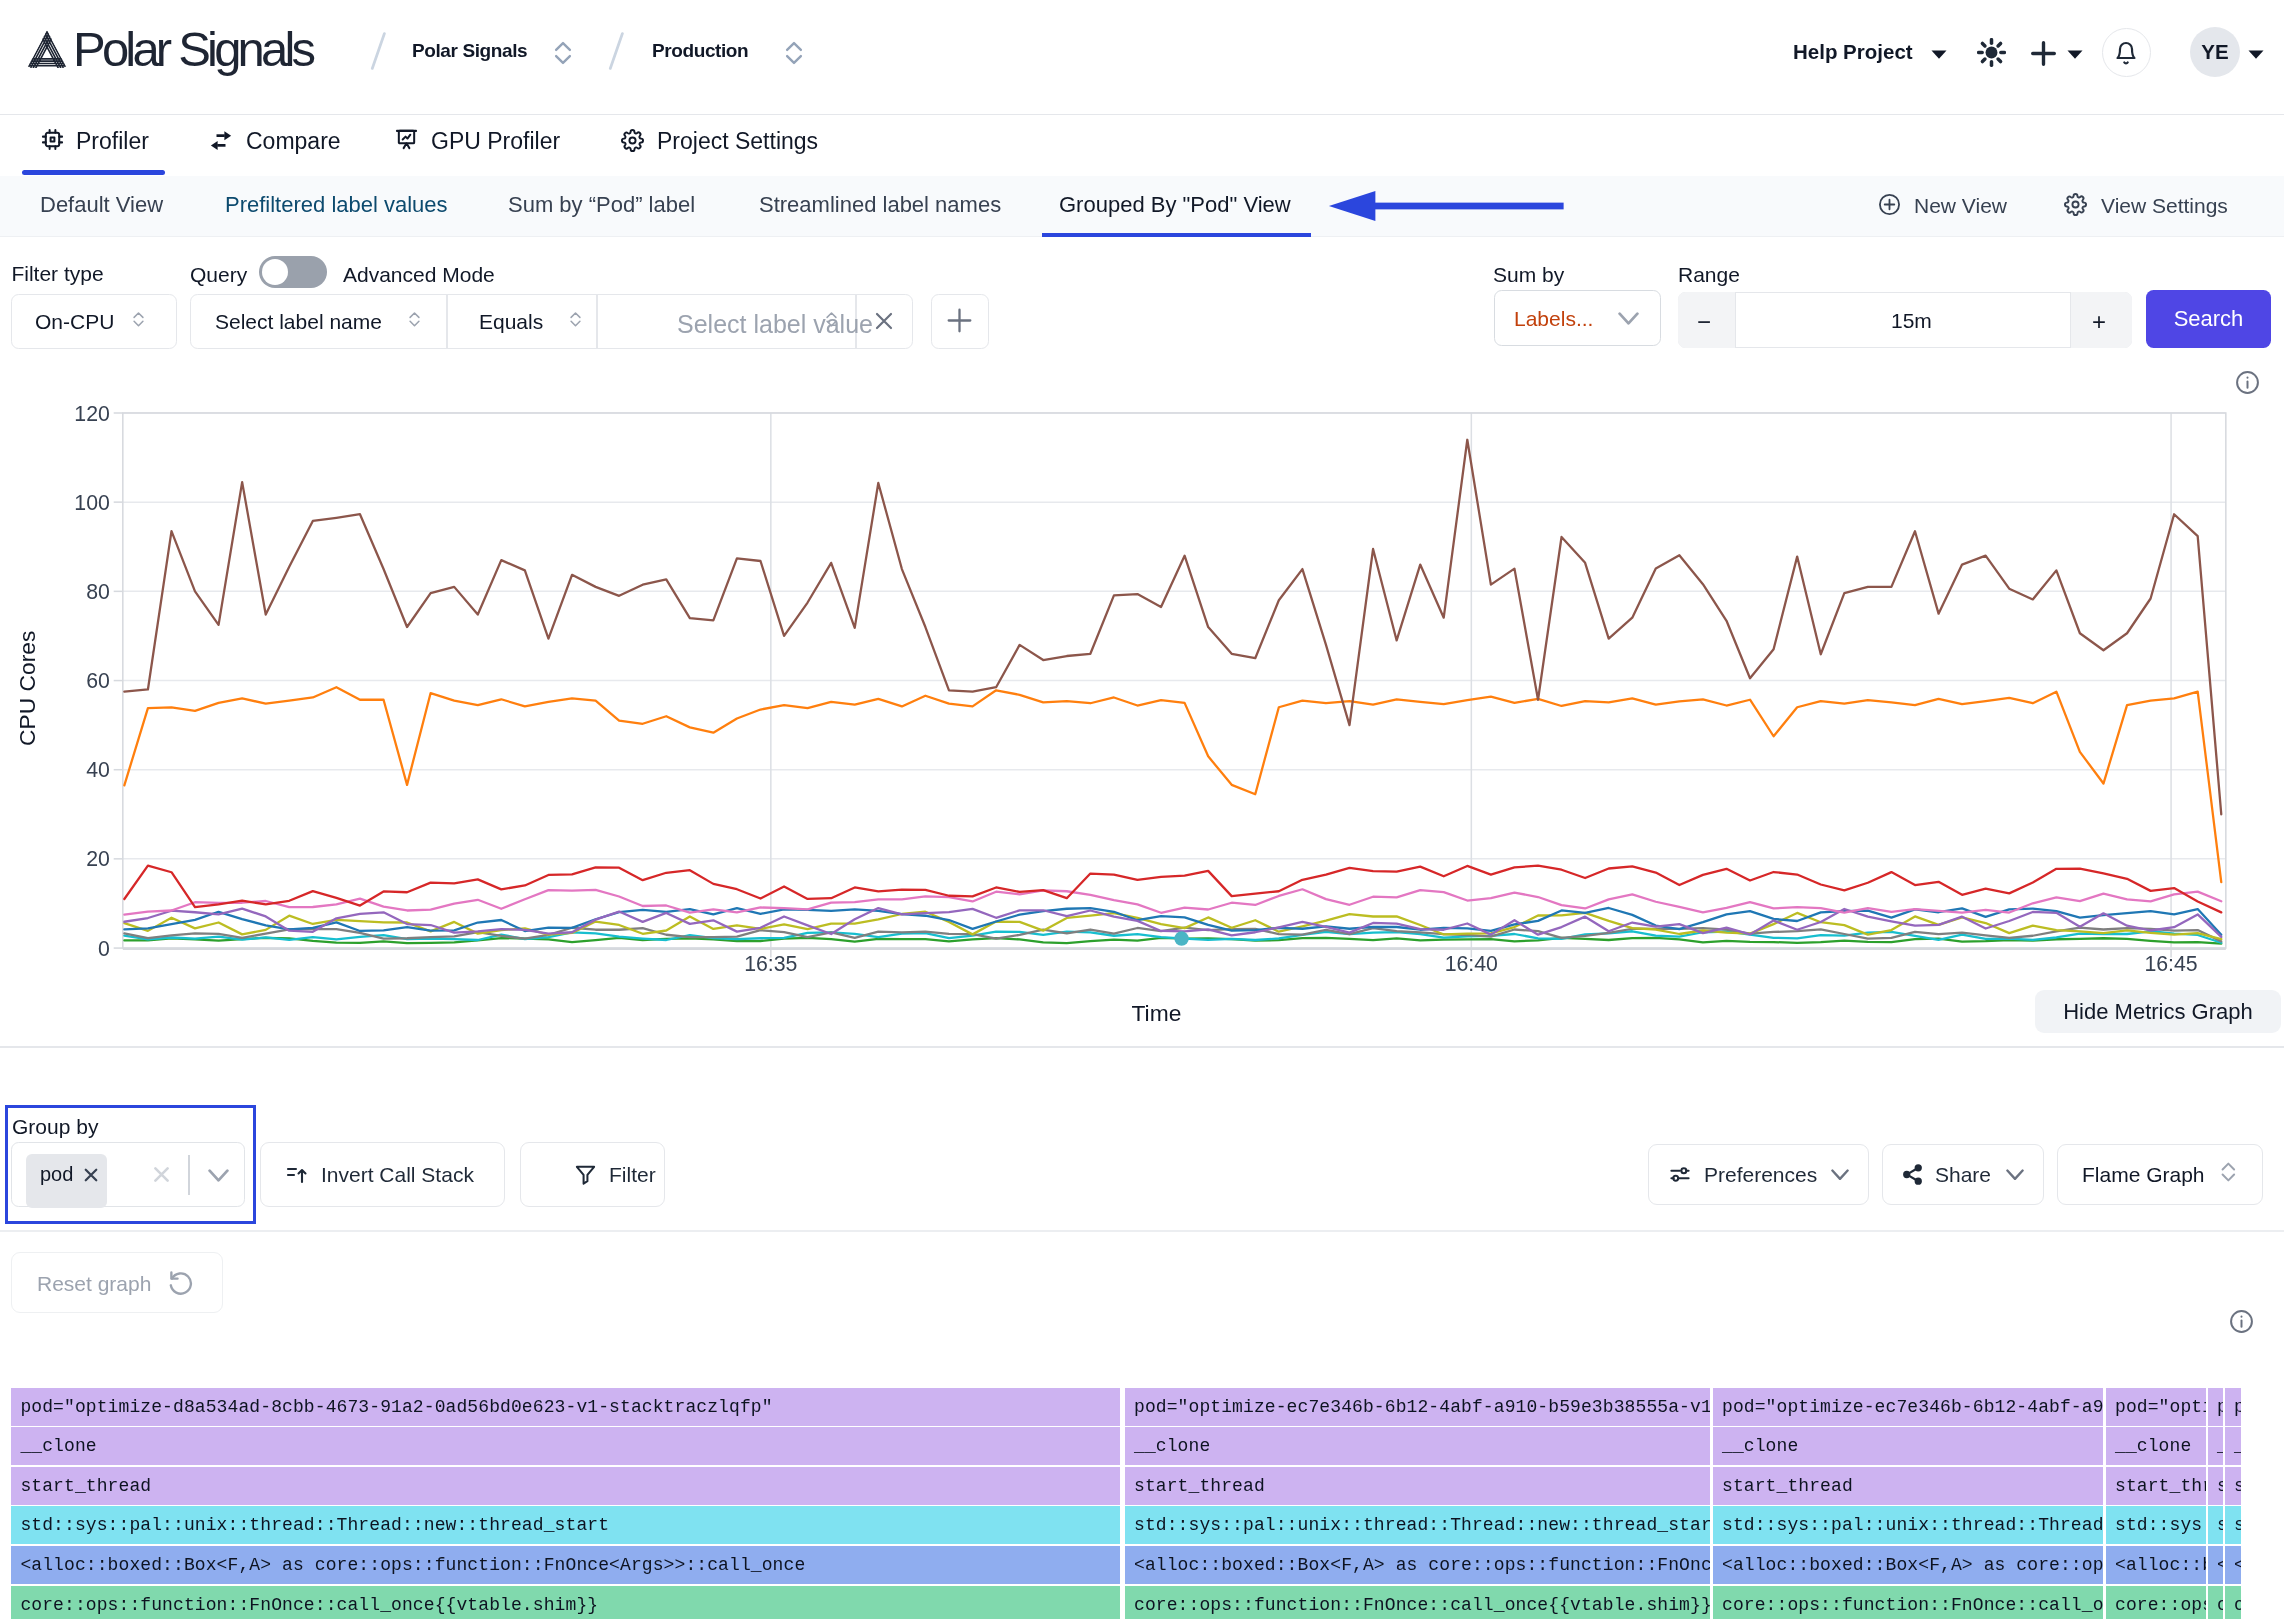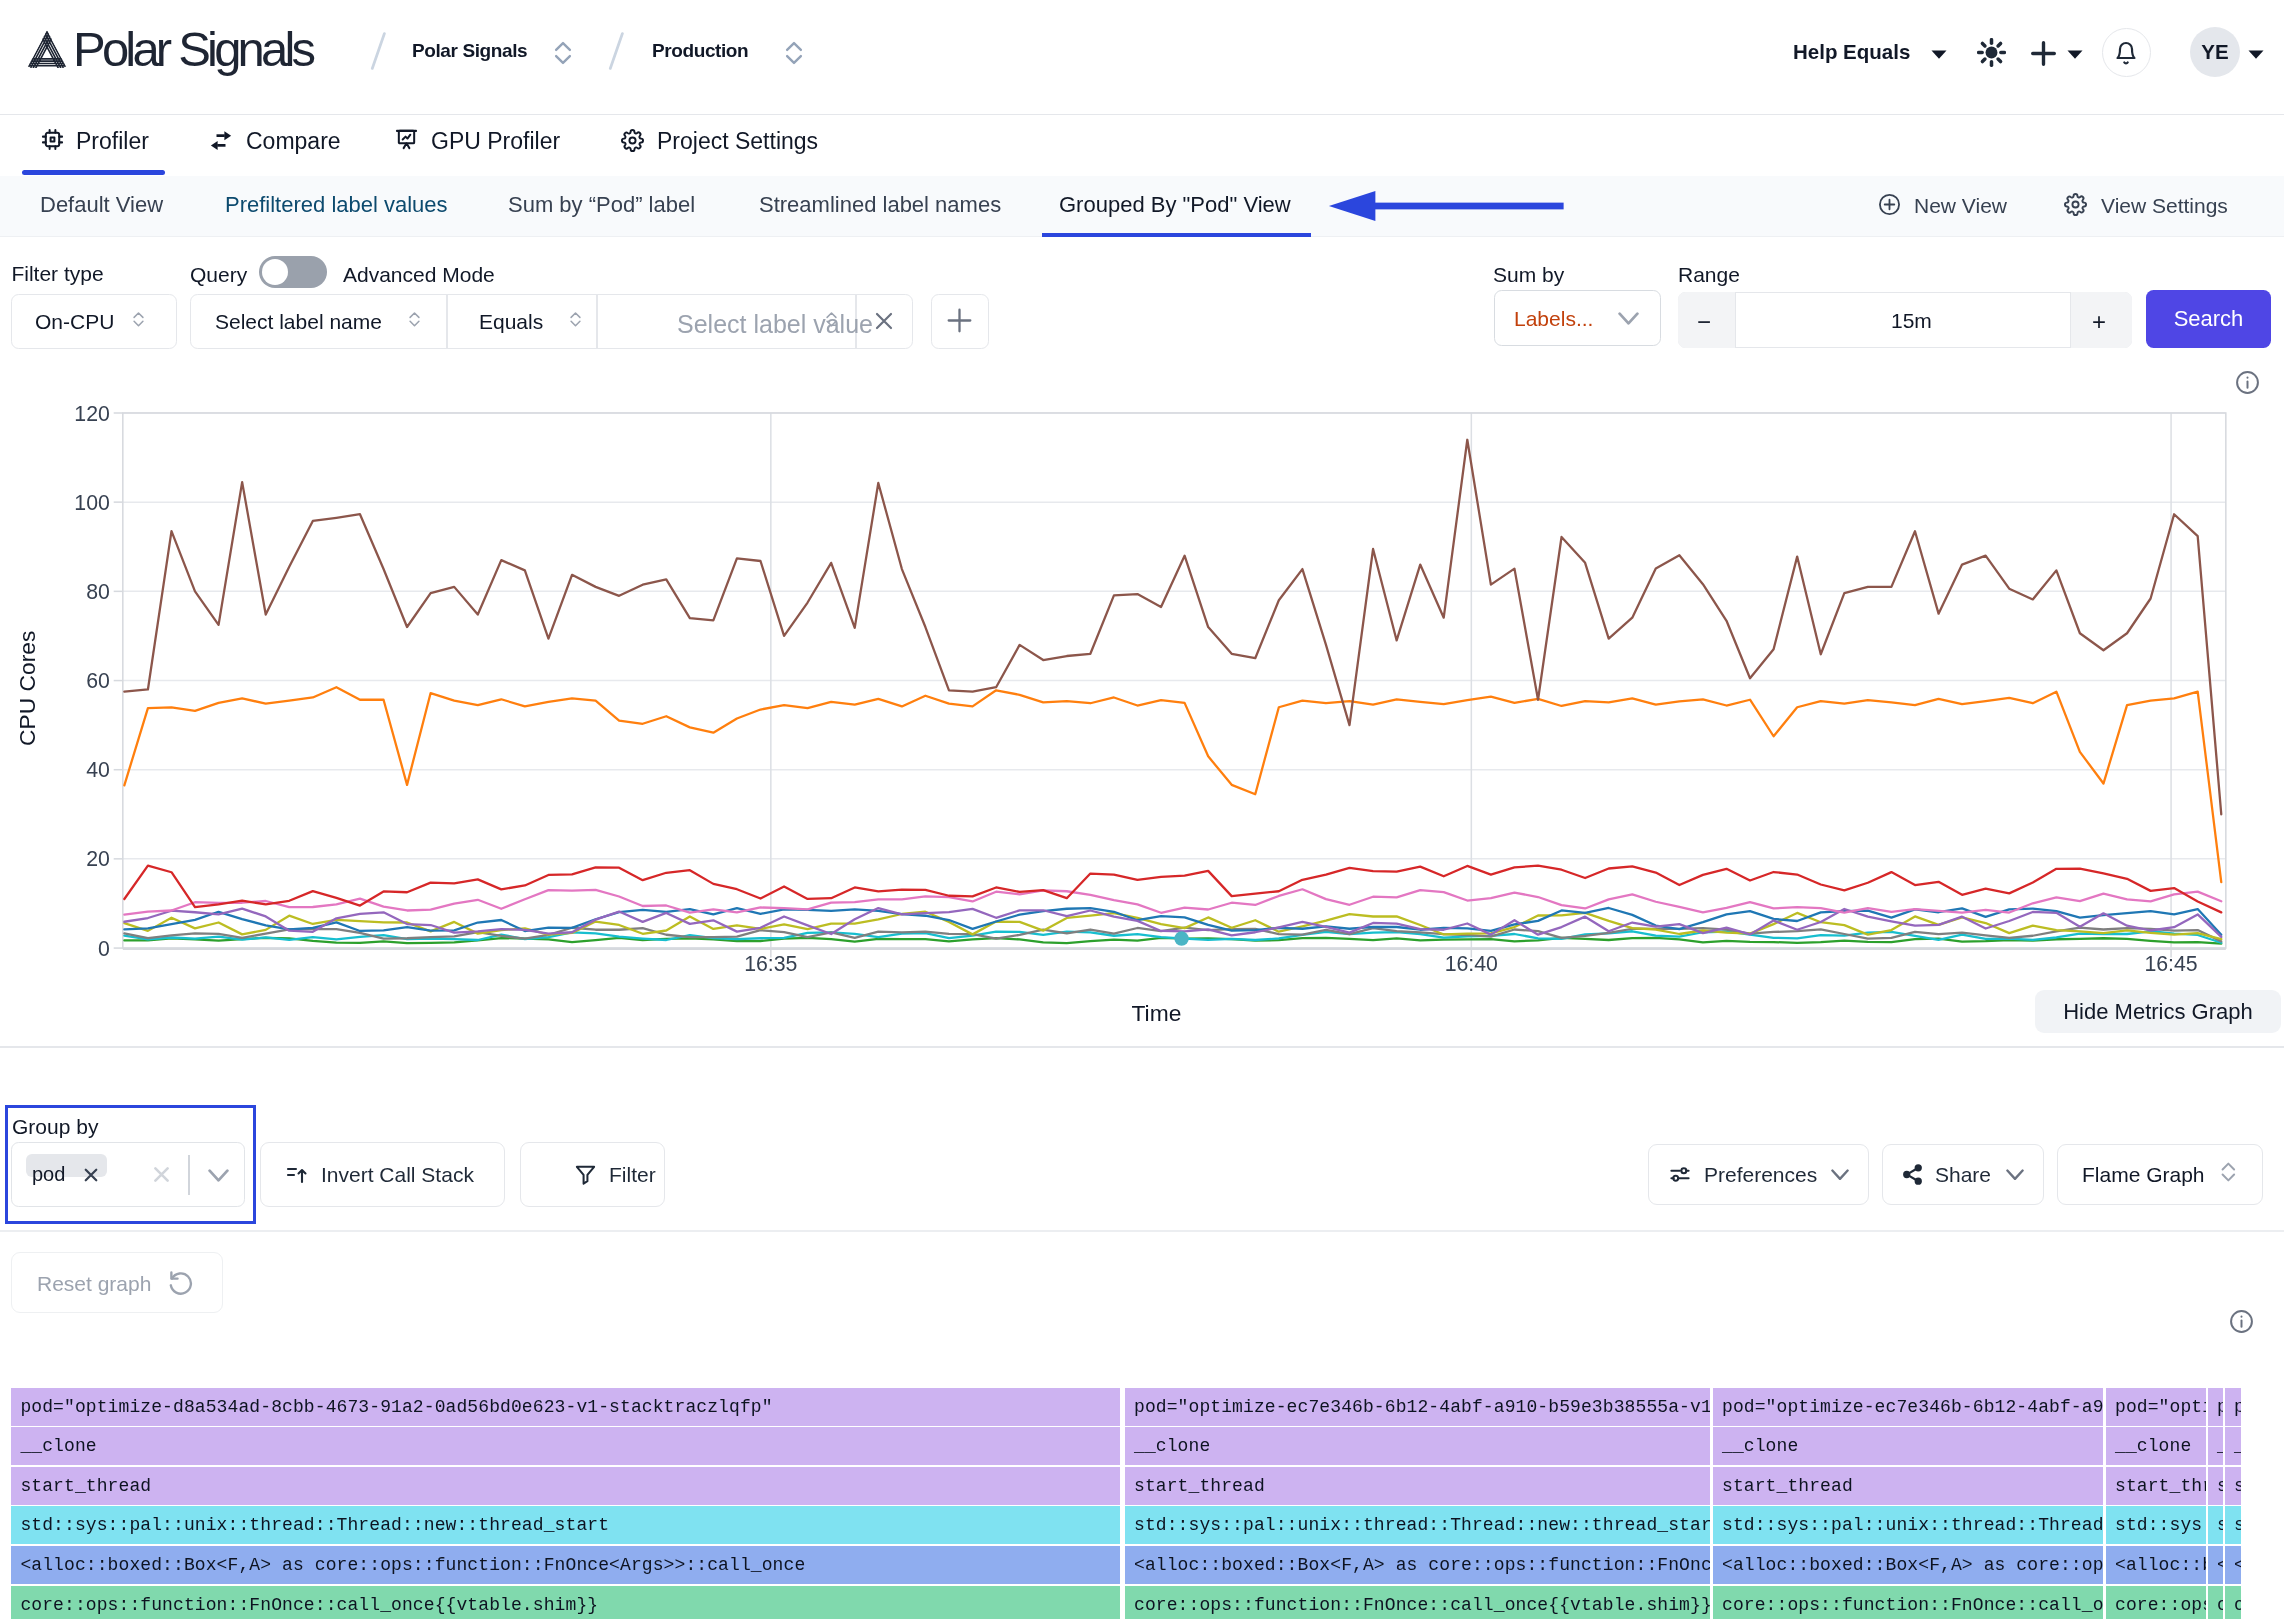--- a/index.html
+++ b/index.html
@@ -73,21 +73,21 @@
 <svg width="20" height="26" viewBox="0 0 26 34" style="position:absolute;left:553px;top:40px">
       <path d="M4 13 L13 4 L22 13 M4 21 L13 30 L22 21" fill="none" stroke="#94a3b8" stroke-width="3.1" stroke-linecap="round" stroke-linejoin="round"></path>
     </svg>
 <svg width="16.7" height="38" viewBox="0 0 22 50" style="position:absolute;left:608px;top:32px">
       <line x1="19" y1="2" x2="3" y2="48" stroke="#cbd5e1" stroke-width="3.6" stroke-linecap="round"></line>
     </svg>
 <div style="position:absolute;left:652px;top:40px;font-size:19px;font-weight:600;color:#111827;white-space:nowrap;letter-spacing:-0.4px;">Production</div>
 <svg width="20" height="26" viewBox="0 0 26 34" style="position:absolute;left:784px;top:40px">
       <path d="M4 13 L13 4 L22 13 M4 21 L13 30 L22 21" fill="none" stroke="#94a3b8" stroke-width="3.1" stroke-linecap="round" stroke-linejoin="round"></path>
     </svg>
-<div style="position:absolute;left:1793px;top:40px;font-size:20.5px;font-weight:600;color:#111827;white-space:nowrap;">Help Equals</div>
+<div style="position:absolute;left:1793px;top:40px;font-size:20.5px;font-weight:600;color:#111827;white-space:nowrap;">Help Project</div>
 <svg width="18" height="11.4" viewBox="0 0 24 15" style="position:absolute;left:1930px;top:49px">
       <path d="M2 2 L12 13 L22 2 Z" fill="#111827"></path>
     </svg>
 <svg width="29" height="29" viewBox="0 0 38 38" style="position:absolute;left:1977px;top:38px">
       <circle cx="19" cy="19" r="7.8" fill="#1f2937"></circle>
       <line x1="31.2" y1="19.0" x2="35.8" y2="19.0" stroke="#1f2937" stroke-width="4.6" stroke-linecap="round"></line>
       <line x1="27.6" y1="27.6" x2="30.9" y2="30.9" stroke="#1f2937" stroke-width="4.6" stroke-linecap="round"></line>
       <line x1="19.0" y1="31.2" x2="19.0" y2="35.8" stroke="#1f2937" stroke-width="4.6" stroke-linecap="round"></line>
       <line x1="10.4" y1="27.6" x2="7.1" y2="30.9" stroke="#1f2937" stroke-width="4.6" stroke-linecap="round"></line>
       <line x1="6.8" y1="19.0" x2="2.2" y2="19.0" stroke="#1f2937" stroke-width="4.6" stroke-linecap="round"></line>
@@ -221,21 +221,21 @@
         <circle cx="12" cy="12" r="10"></circle>
         <path d="M12 11v6"></path>
         <path d="M12 7.2v.2"></path>
       </g>
     </svg>
 <div style="position:absolute;left:2035px;top:990px;width:246px;height:43px;background:#f1f3f6;border-radius:9px;text-align:center;line-height:43px;font-size:22px;font-weight:500;color:#111827;">Hide Metrics Graph</div>
 <div style="position:absolute;left:0;top:1046px;width:2284px;height:1.5px;background:#e5e7eb;"></div>
 <div style="position:absolute;left:4.6px;top:1105px;width:251px;height:119px;border:3.8px solid #2b46dd;"></div>
 <div style="position:absolute;left:12px;top:1115px;font-size:21px;font-weight:400;color:#111827;white-space:nowrap;">Group by</div>
 <div style="position:absolute;left:10.7px;top:1142px;width:234px;height:65px;border:1.5px solid #e1e4e8;border-radius:7.6px;background:#fff;"></div>
-<div style="position:absolute;left:26px;top:1154px;width:81px;height:23px;background:#e5e7eb;border-radius:6px;line-height:41px;font-size:20px;color:#111827;padding-left:6px;">pod</div>
+<div style="position:absolute;left:26px;top:1154px;width:81px;height:54px;background:#e5e7eb;border-radius:6px;line-height:41px;font-size:20px;color:#111827;padding-left:14px;">pod</div>
 <svg width="18" height="18" viewBox="0 0 24 24" style="position:absolute;left:82px;top:1166px">
       <path d="M5 5 L19 19 M19 5 L5 19" stroke="#374151" stroke-width="3.0" stroke-linecap="round"></path>
     </svg>
 <svg width="21" height="21" viewBox="0 0 24 24" style="position:absolute;left:151px;top:1164px">
       <path d="M5 5 L19 19 M19 5 L5 19" stroke="#d1d5db" stroke-width="3.0" stroke-linecap="round"></path>
     </svg>
 <div style="position:absolute;left:188px;top:1155px;width:1.5px;height:40px;background:#d1d5db;"></div>
 <svg width="21" height="13" viewBox="0 0 26 16" style="position:absolute;left:208px;top:1169px">
       <path d="M2 2 L13 14 L24 2" fill="none" stroke="#9ca3af" stroke-width="3.4" stroke-linecap="round" stroke-linejoin="round"></path>
     </svg>

